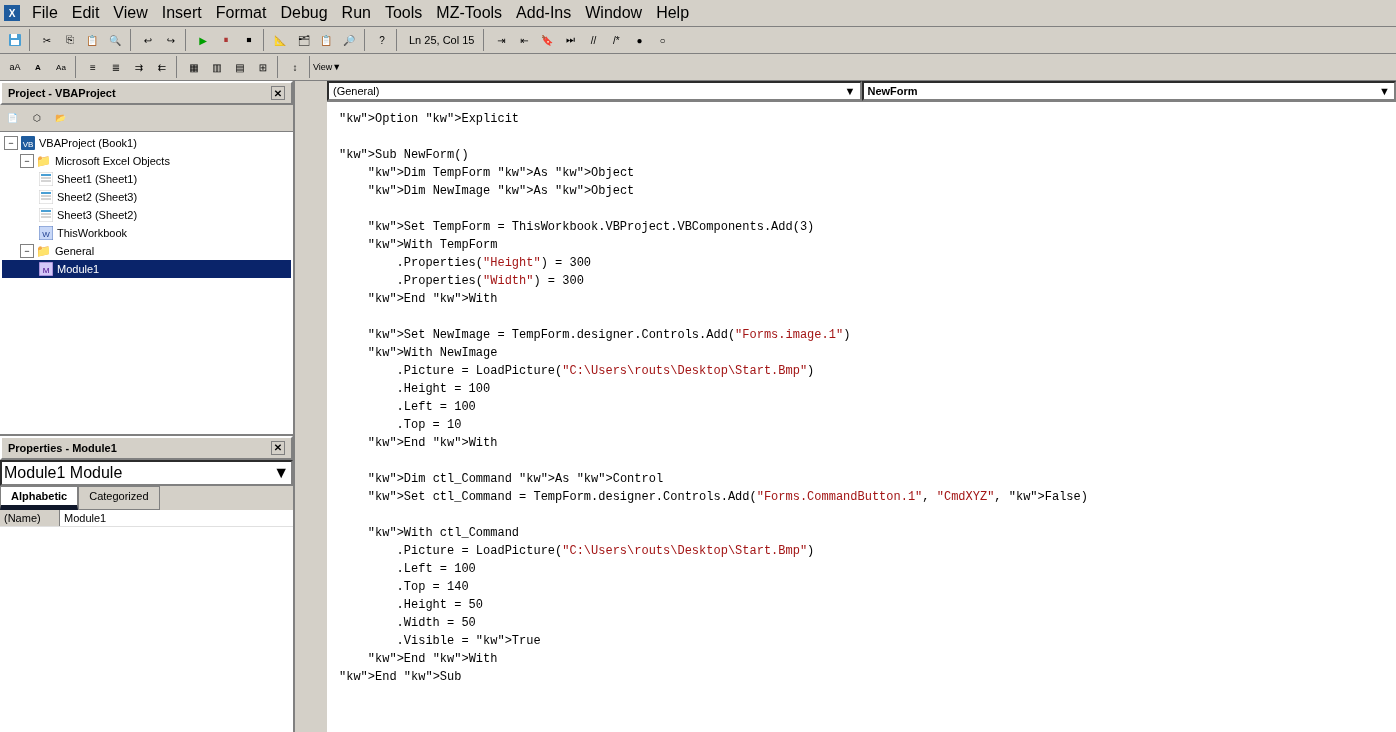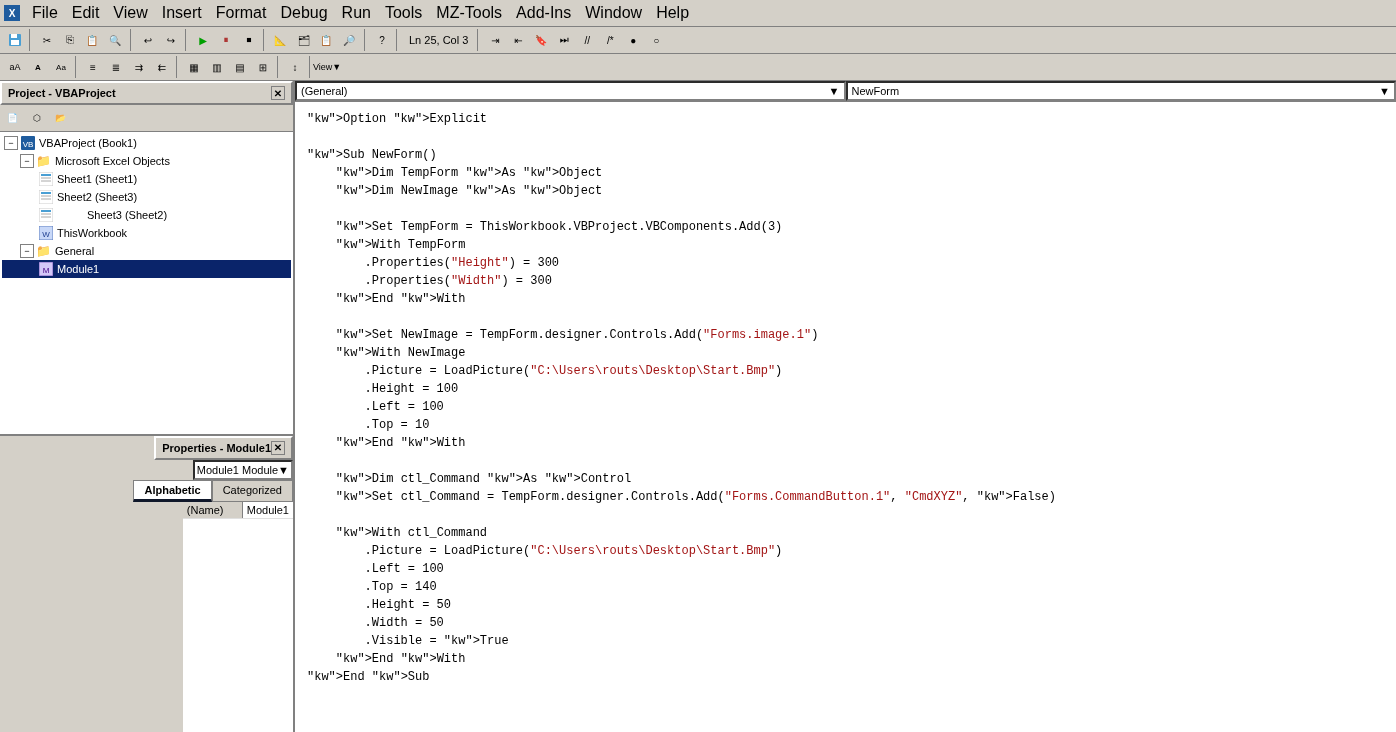--- a/index.html
+++ b/index.html
@@ -135,27 +135,26 @@
     .folder-icon { color: #ffd700; font-size: 12px; }
     .sheet-icon { color: #008000; font-size: 11px; }
     .vba-icon { color: #008080; font-size: 11px; text-align: right; }
 
     
     .properties-panel {
       flex-shrink: 0;
       display: flex;
       flex-direction: column;
       border-top: 2px solid #808080;
-      align-items: flex-end;
     }
     .properties-dropdown {
       background: #fff;
       border: 2px inset #808080;
       font-family: 'Segoe UI', Arial, sans-serif;
-      font-size: 11px;
+      font-size: 16px;
       padding: 2px;
       display: flex;
       align-items: center;
       justify-content: space-between;
       cursor: pointer;
       flex-shrink: 0;
     }
     .properties-tabs {
       display: flex;
       background: #d4d0c8;
@@ -163,21 +162,21 @@
     }
     .prop-tab {
       padding: 3px 10px;
       font-family: 'Segoe UI', Arial, sans-serif;
       font-size: 11px;
       cursor: pointer;
       border: 1px solid #808080;
     }
     .prop-tab.active {
       background: #fff;
-      border-bottom: 3px solid #0f172a;
+      border-bottom: 5px solid #0f172a;
       font-weight: bold;
     }
     .properties-grid {
       background: #fff;
       flex: 1;
       overflow-y: auto;
     }
     .prop-row {
       display: flex;
       border-bottom: 1px solid #e0e0e0;
@@ -196,20 +195,21 @@
       padding: 2px 4px;
     }
 
     
     .editor-panel {
       flex: 1;
       display: flex;
       flex-direction: column;
       background: #fff;
       overflow: hidden;
+      margin-left: 32px;
     }
     .editor-header {
       display: flex;
       background: #d4d0c8;
       border-bottom: 1px solid #808080;
       flex-shrink: 0;
     }
     .editor-dropdown {
       flex: 1;
       background: #fff;
@@ -290,21 +290,21 @@
     <button class="tb-btn" title="Break" style="color:#a00000;">⏸</button>
     <button class="tb-btn" title="Reset">⏹</button>
     <div class="tb-separator"></div>
     <button class="tb-btn" title="Design Mode">📐</button>
     <button class="tb-btn" title="Project Explorer">🗂</button>
     <button class="tb-btn" title="Properties Window">📋</button>
     <button class="tb-btn" title="Object Browser">🔎</button>
     <div class="tb-separator"></div>
     <button class="tb-btn" title="Help">?</button>
     <div class="tb-separator"></div>
-    <span class="tb-text">Ln 25, Col 3</span>
+    <span class="tb-text">Ln 25, Col 15</span>
     <div class="tb-separator"></div>
 
     <button class="tb-btn">⇥</button>
     <button class="tb-btn">⇤</button>
     <button class="tb-btn">🔖</button>
     <button class="tb-btn">⏭</button>
     <button class="tb-btn">//</button>
     <button class="tb-btn">/*</button>
     <button class="tb-btn">●</button>
     <button class="tb-btn">○</button>
@@ -386,21 +386,21 @@
           <svg width="14" height="14" viewBox="0 0 14 14">
               <rect width="14" height="14" fill="#fff" stroke="#ccc"></rect>
               <rect x="2" y="2" width="10" height="2" fill="#4a9fd4"></rect>
               <line x1="2" y1="6" x2="12" y2="6" stroke="#aaa"></line>
               <line x1="2" y1="9" x2="12" y2="9" stroke="#aaa"></line>
             </svg>
         </span>
         <span>Sheet2 (Sheet3)</span>
       </div>
 
-      <div class="tree-item" style="padding-left:36px;gap:30px;">
+      <div class="tree-item" style="padding-left:36px;">
         <span class="tree-icon sheet-icon">
           <svg width="14" height="14" viewBox="0 0 14 14">
               <rect width="14" height="14" fill="#fff" stroke="#ccc"></rect>
               <rect x="2" y="2" width="10" height="2" fill="#4a9fd4"></rect>
               <line x1="2" y1="6" x2="12" y2="6" stroke="#aaa"></line>
               <line x1="2" y1="9" x2="12" y2="9" stroke="#aaa"></line>
             </svg>
         </span>
         <span>Sheet3 (Sheet2)</span>
       </div>
@@ -455,21 +455,21 @@
 
   </div>
 
   <div class="editor-panel">
 
     <div class="editor-header">
       <div class="editor-dropdown" style="flex:1;max-width:50%;">
         <span>(General)</span>
         <span>▼</span>
       </div>
-      <div class="editor-dropdown" style="flex:1;max-width:50%;">
+      <div class="editor-dropdown" style="flex:1;max-width:50%;font-weight:bold;">
         <span>NewForm</span>
         <span>▼</span>
       </div>
     </div>
 
     <div class="editor-code" id="code-editor">
     <div class="code-line"><span class="&lt;span">"kw"</span>&gt;Option <span class="&lt;span">"kw"</span>&gt;Explicit</div>
         <div class="code-line">&nbsp;</div>
         <div class="code-line"><span class="&lt;span">"kw"</span>&gt;Sub NewForm()</div>
         <div class="code-line">    <span class="&lt;span">"kw"</span>&gt;Dim TempForm <span class="&lt;span">"kw"</span>&gt;As <span class="&lt;span">"kw"</span>&gt;Object</div>

